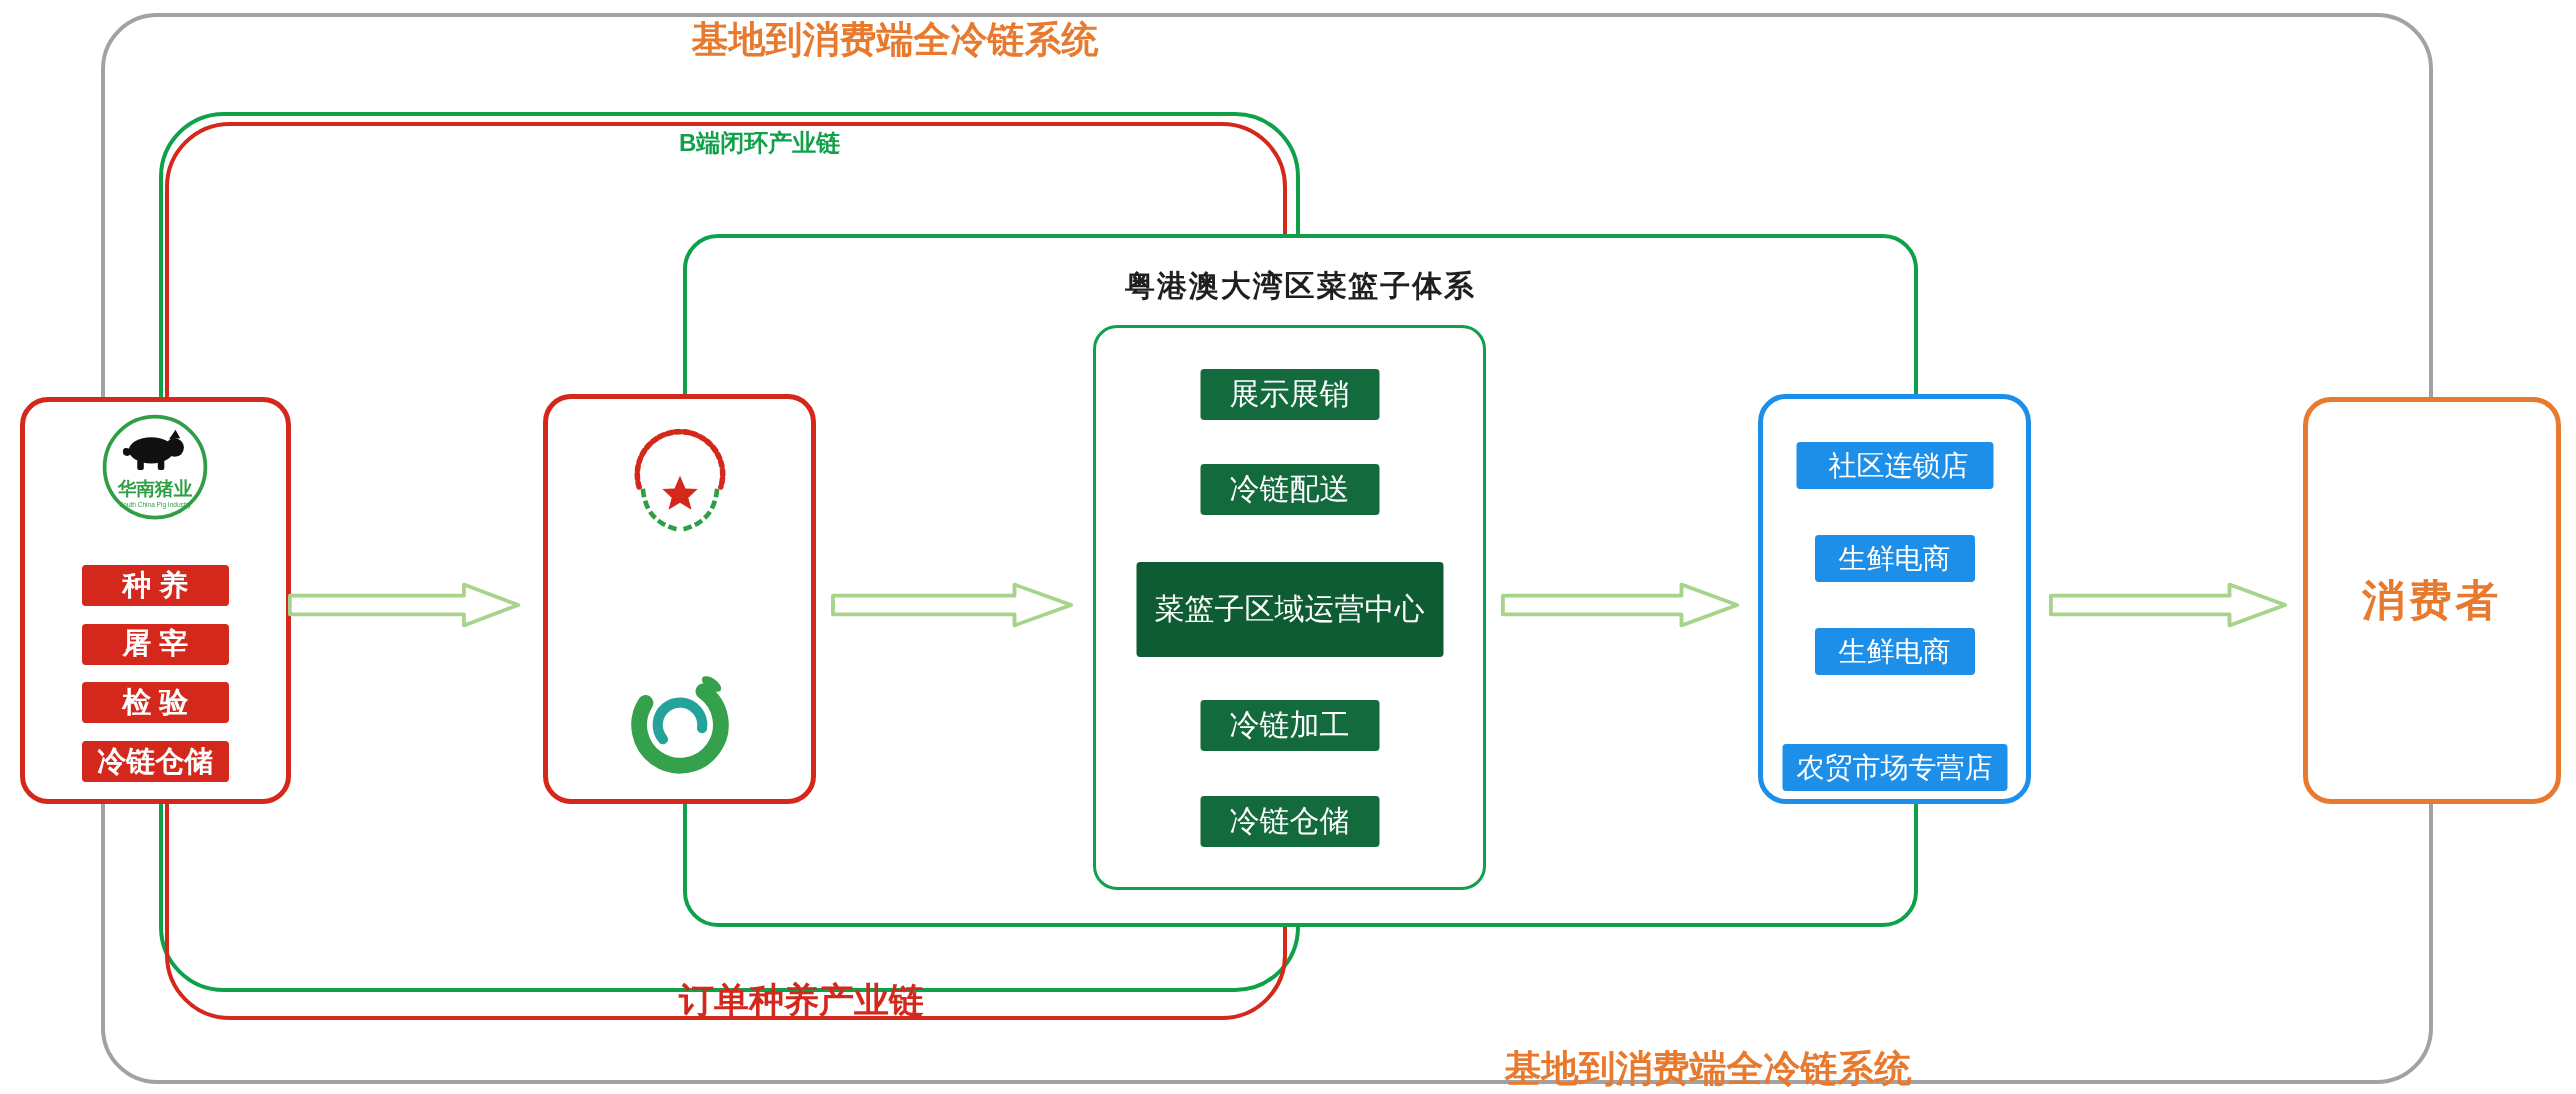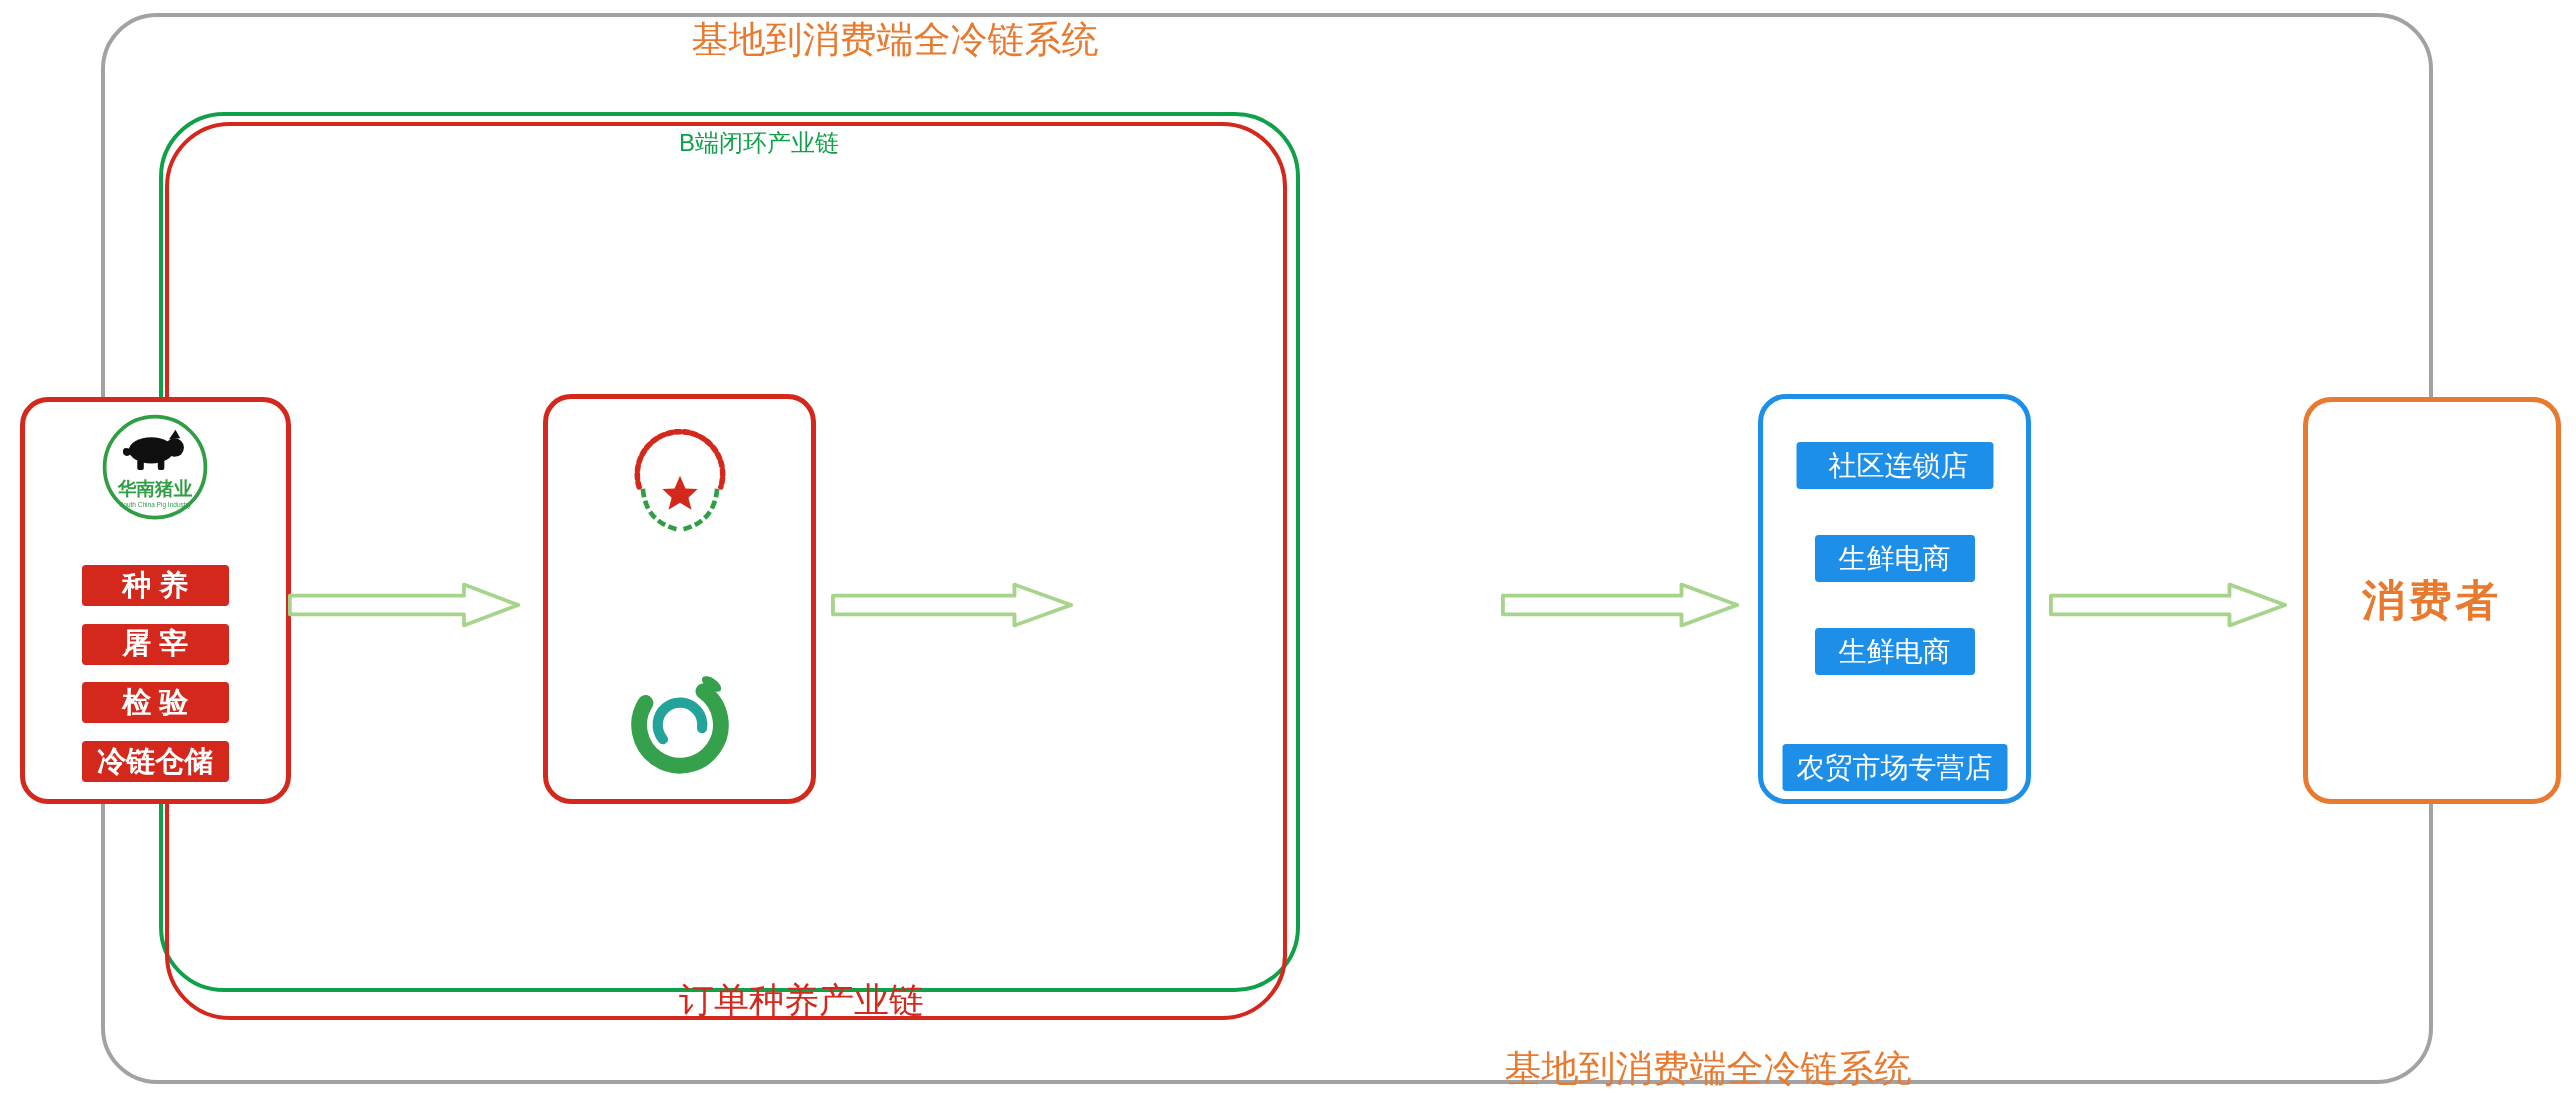--- a/index.html
+++ b/index.html
@@ -23,21 +23,21 @@
   .b2b-frame {
     left: 159px; top: 112px; width: 1141px; height: 880px;
     border: 4.7px solid #0fa14a; border-radius: 65px;
   }
   .order-frame {
     left: 165px; top: 122px; width: 1122px; height: 898px;
     border: 4.7px solid #d5281c; border-radius: 65px;
   }
 
   
-  .lbl { position: absolute; white-space: nowrap; font-weight: normal; }
+  .lbl { position: absolute; white-space: nowrap; font-weight: bold; }
   .top-title    { left: 895px;  top: 15px;   transform: translateX(-50%); font-size: 37px; color: #e87a2f; }
   .bottom-title { left: 1708px; top: 1044px; transform: translateX(-50%); font-size: 37px; color: #e87a2f; }
   .b2b-label    { left: 679px;  top: 127px;  font-size: 24px; color: #0fa14a; }
   .order-label  { left: 679px;  top: 966px; font-size: 35px; color: #d5281c; margin-top: 11px; }
 
   
   .basket-container {
     position: absolute; left: 683px; top: 234px; width: 1235px; height: 693px;
     background: #ffffff; border: 4.7px solid #0fa14a; border-radius: 35px;
   }
@@ -120,20 +120,30 @@
 </style>
 </head>
 <body>
 
 <div class="stage">
 
   <div class="frame outer-frame"></div>
   <div class="frame b2b-frame"></div>
   <div class="frame order-frame"></div>
 
+  <div class="basket-container">
+    <div class="basket-title">粤港澳大湾区菜篮子体系</div>
+    <div class="ops-box">
+      <div class="ops-btn small ops-1">展示展销</div>
+      <div class="ops-btn small ops-2">冷链配送</div>
+      <div class="ops-btn wide  ops-3">菜篮子区域运营中心</div>
+      <div class="ops-btn small ops-4">冷链加工</div>
+      <div class="ops-btn small ops-5">冷链仓储</div>
+    </div>
+  </div>
 
   <div class="producer-box">
     <svg class="producer-logo" width="112" height="112" viewBox="0 0 120 120">
       <circle cx="60" cy="58" r="54" fill="#ffffff" stroke="#2f9e44" stroke-width="4"></circle>
       <g fill="#101010">
         <ellipse cx="56" cy="40" rx="24" ry="14"></ellipse>
         <circle cx="81" cy="37" r="10"></circle>
         <path d="M75,28 l7,-10 5,9 z"></path>
         <rect x="41" y="50" width="7" height="11" rx="2"></rect>
         <rect x="63" y="50" width="7" height="11" rx="2"></rect>

